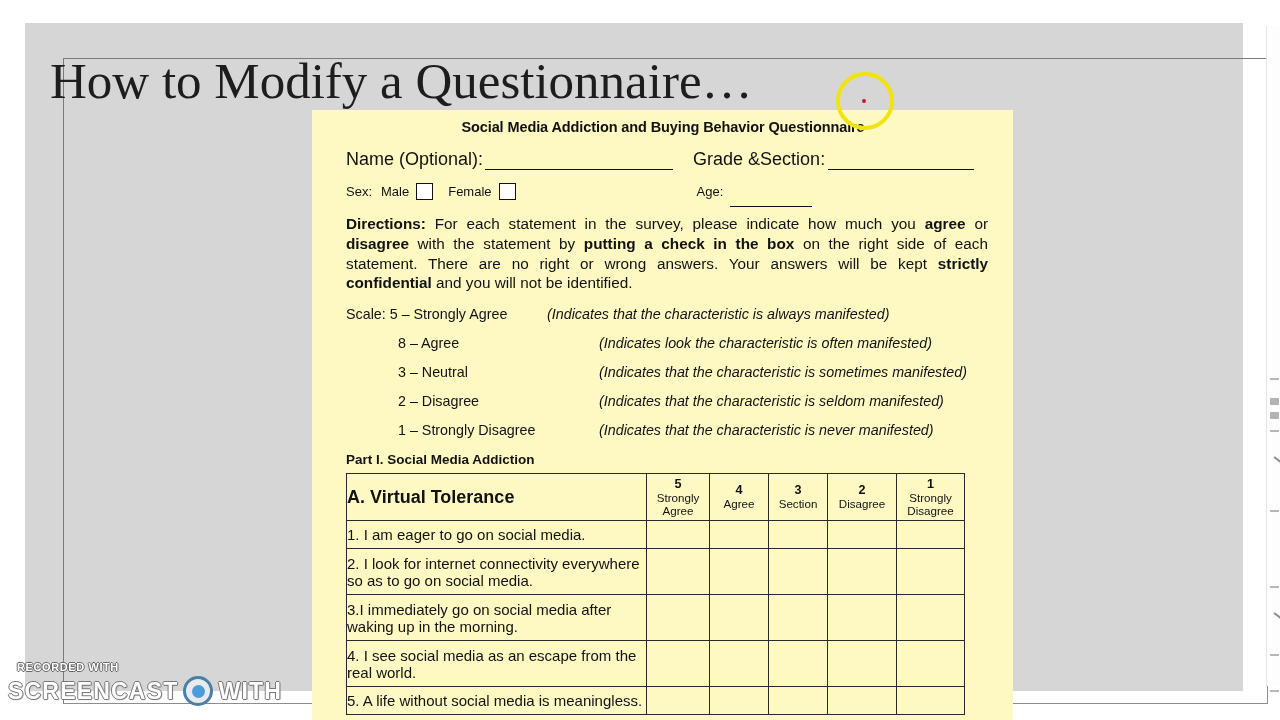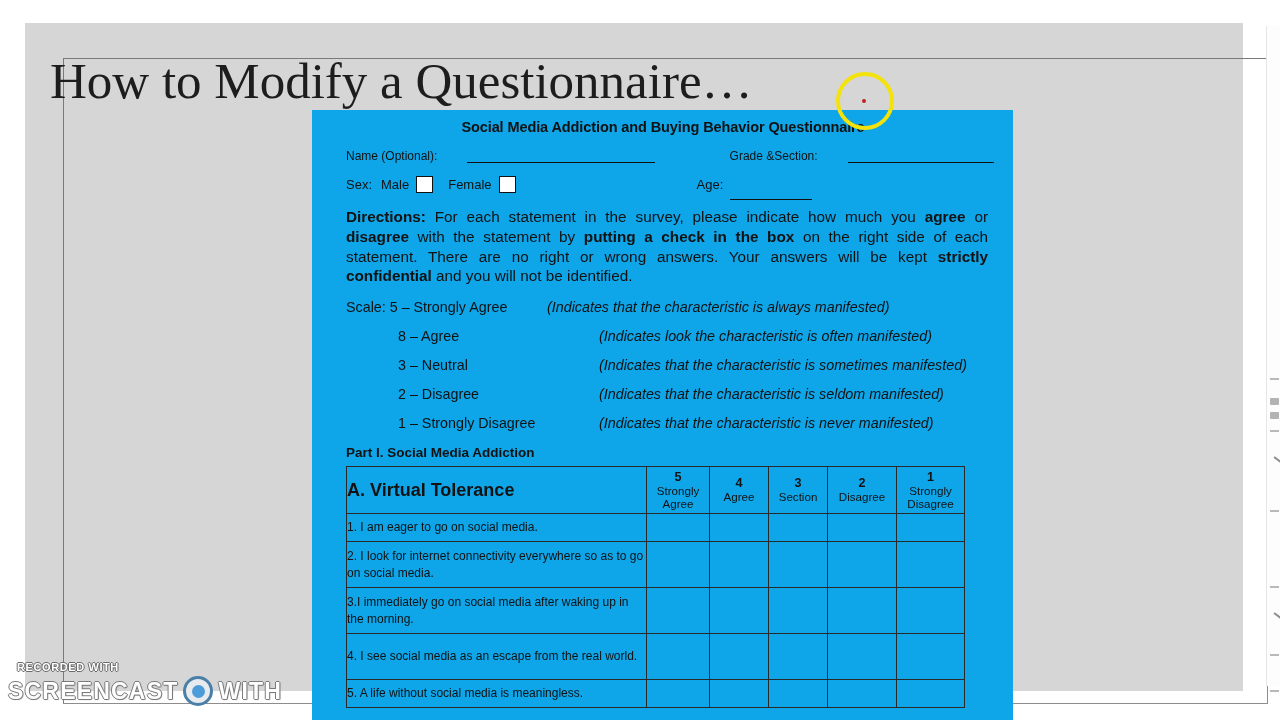--- a/index.html
+++ b/index.html
@@ -64,21 +64,21 @@
     letter-spacing: 0px;
     line-height: 62px;
     white-space: nowrap;
   }
 
   
   #doc {
     position: absolute;
     left: 312px; top: 110px;
     width: 701px; height: 610px;
-    background: #0ea5e9;
+    background: #fef9c3;
     overflow: hidden;
     color: #121212;
   }
   #doc-inner {
     position: absolute;
     left: 34px; top: 0px;
     width: 648px;
   }
 
   .doc-title {
@@ -89,22 +89,21 @@
     letter-spacing: -0.1px;
     color: #111;
     padding-right: 14px;
   }
 
   
   .field-row {
     display: flex;
     align-items: flex-end;
     margin-top: 14px;
-    font-size: 12px;
-    justify-content: space-between;
+    font-size: 18px;
   }
   .field-label { white-space: nowrap; }
   .rule {
     display: inline-block;
     border-bottom: 1.6px solid #111;
     height: 13px;
   }
   .rule-name { width: 188px; margin-left: 2px; }
   .rule-grade { width: 146px; margin-left: 3px; }
   .rule-age { width: 82px; margin-left: 7px; position: relative; top: 8px; }
@@ -195,21 +194,21 @@
     padding: 4px 1px;
   }
   th.scale-head .num {
     font-weight: bold;
     font-size: 12.6px;
     display: block;
     line-height: 14px;
   }
   td.item {
     text-align: left;
-    font-size: 12px;
+    font-size: 15px;
     line-height: 17px;
     padding: 5px 6px 5px 9px;
   }
   td.blank { }
   tr.h1 td.item { height: 27px; }
   tr.h2 td.item { height: 45px; }
 
   
   #cursor-ring {
     position: absolute;

